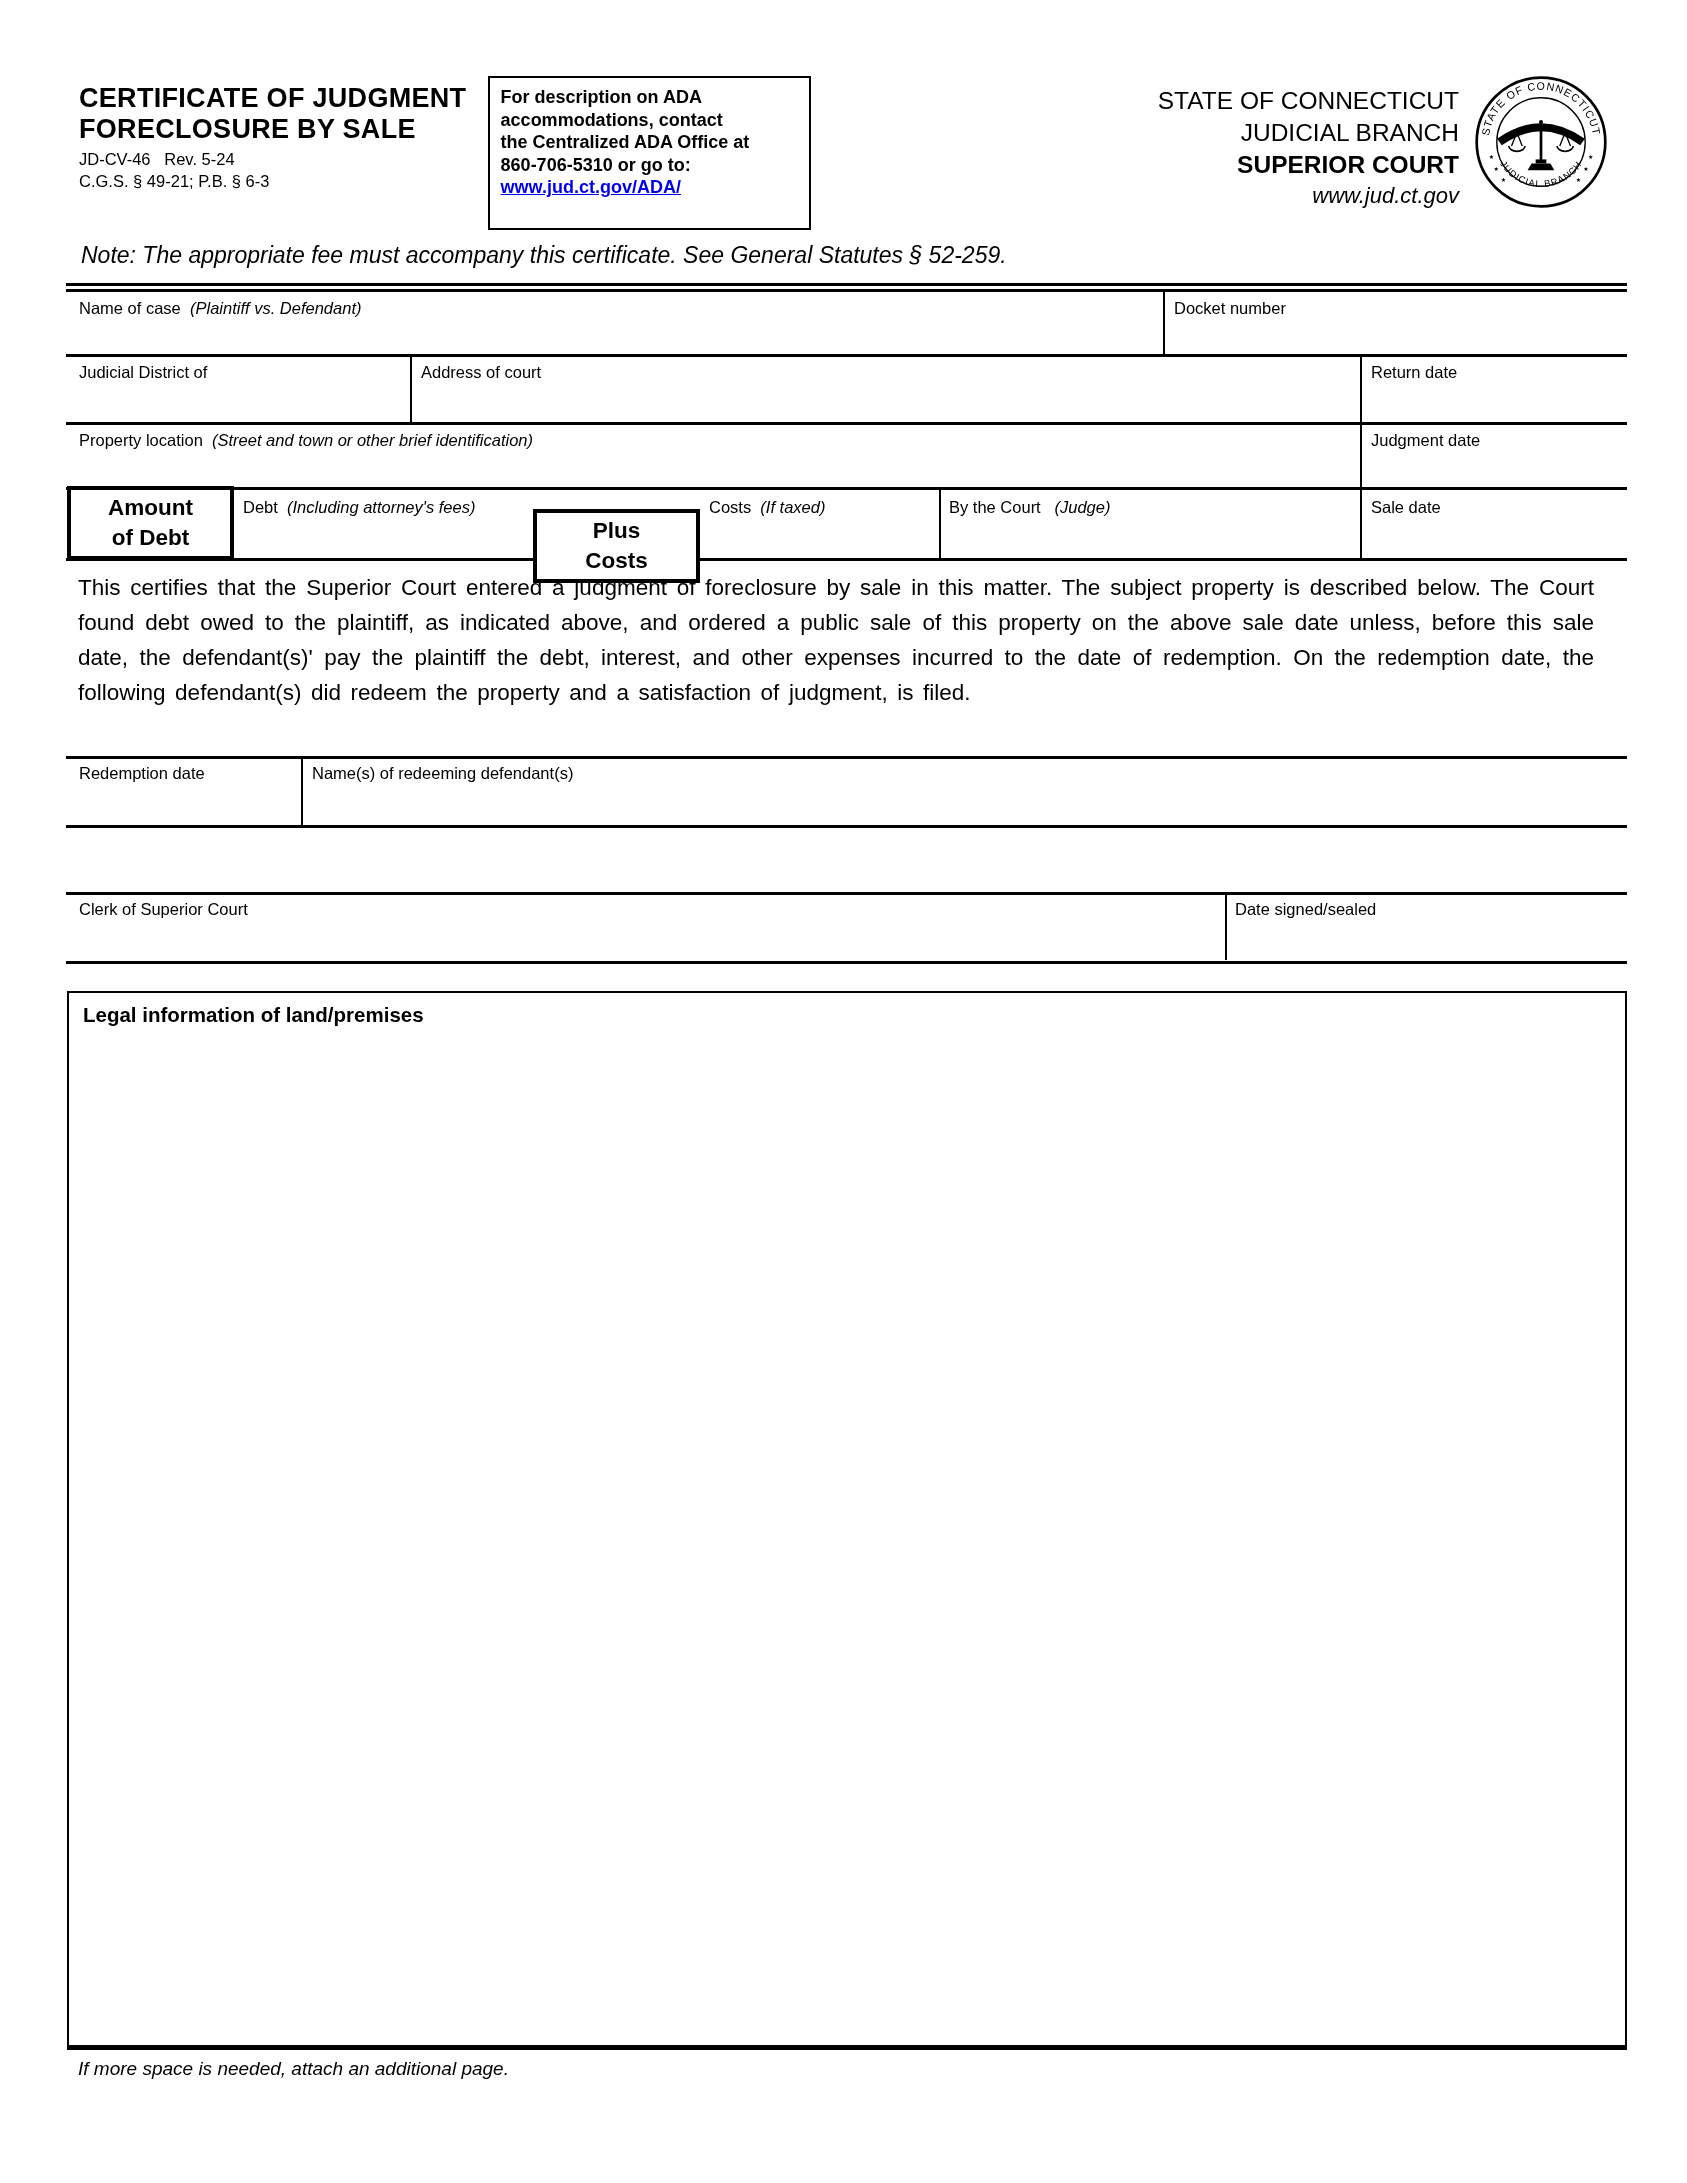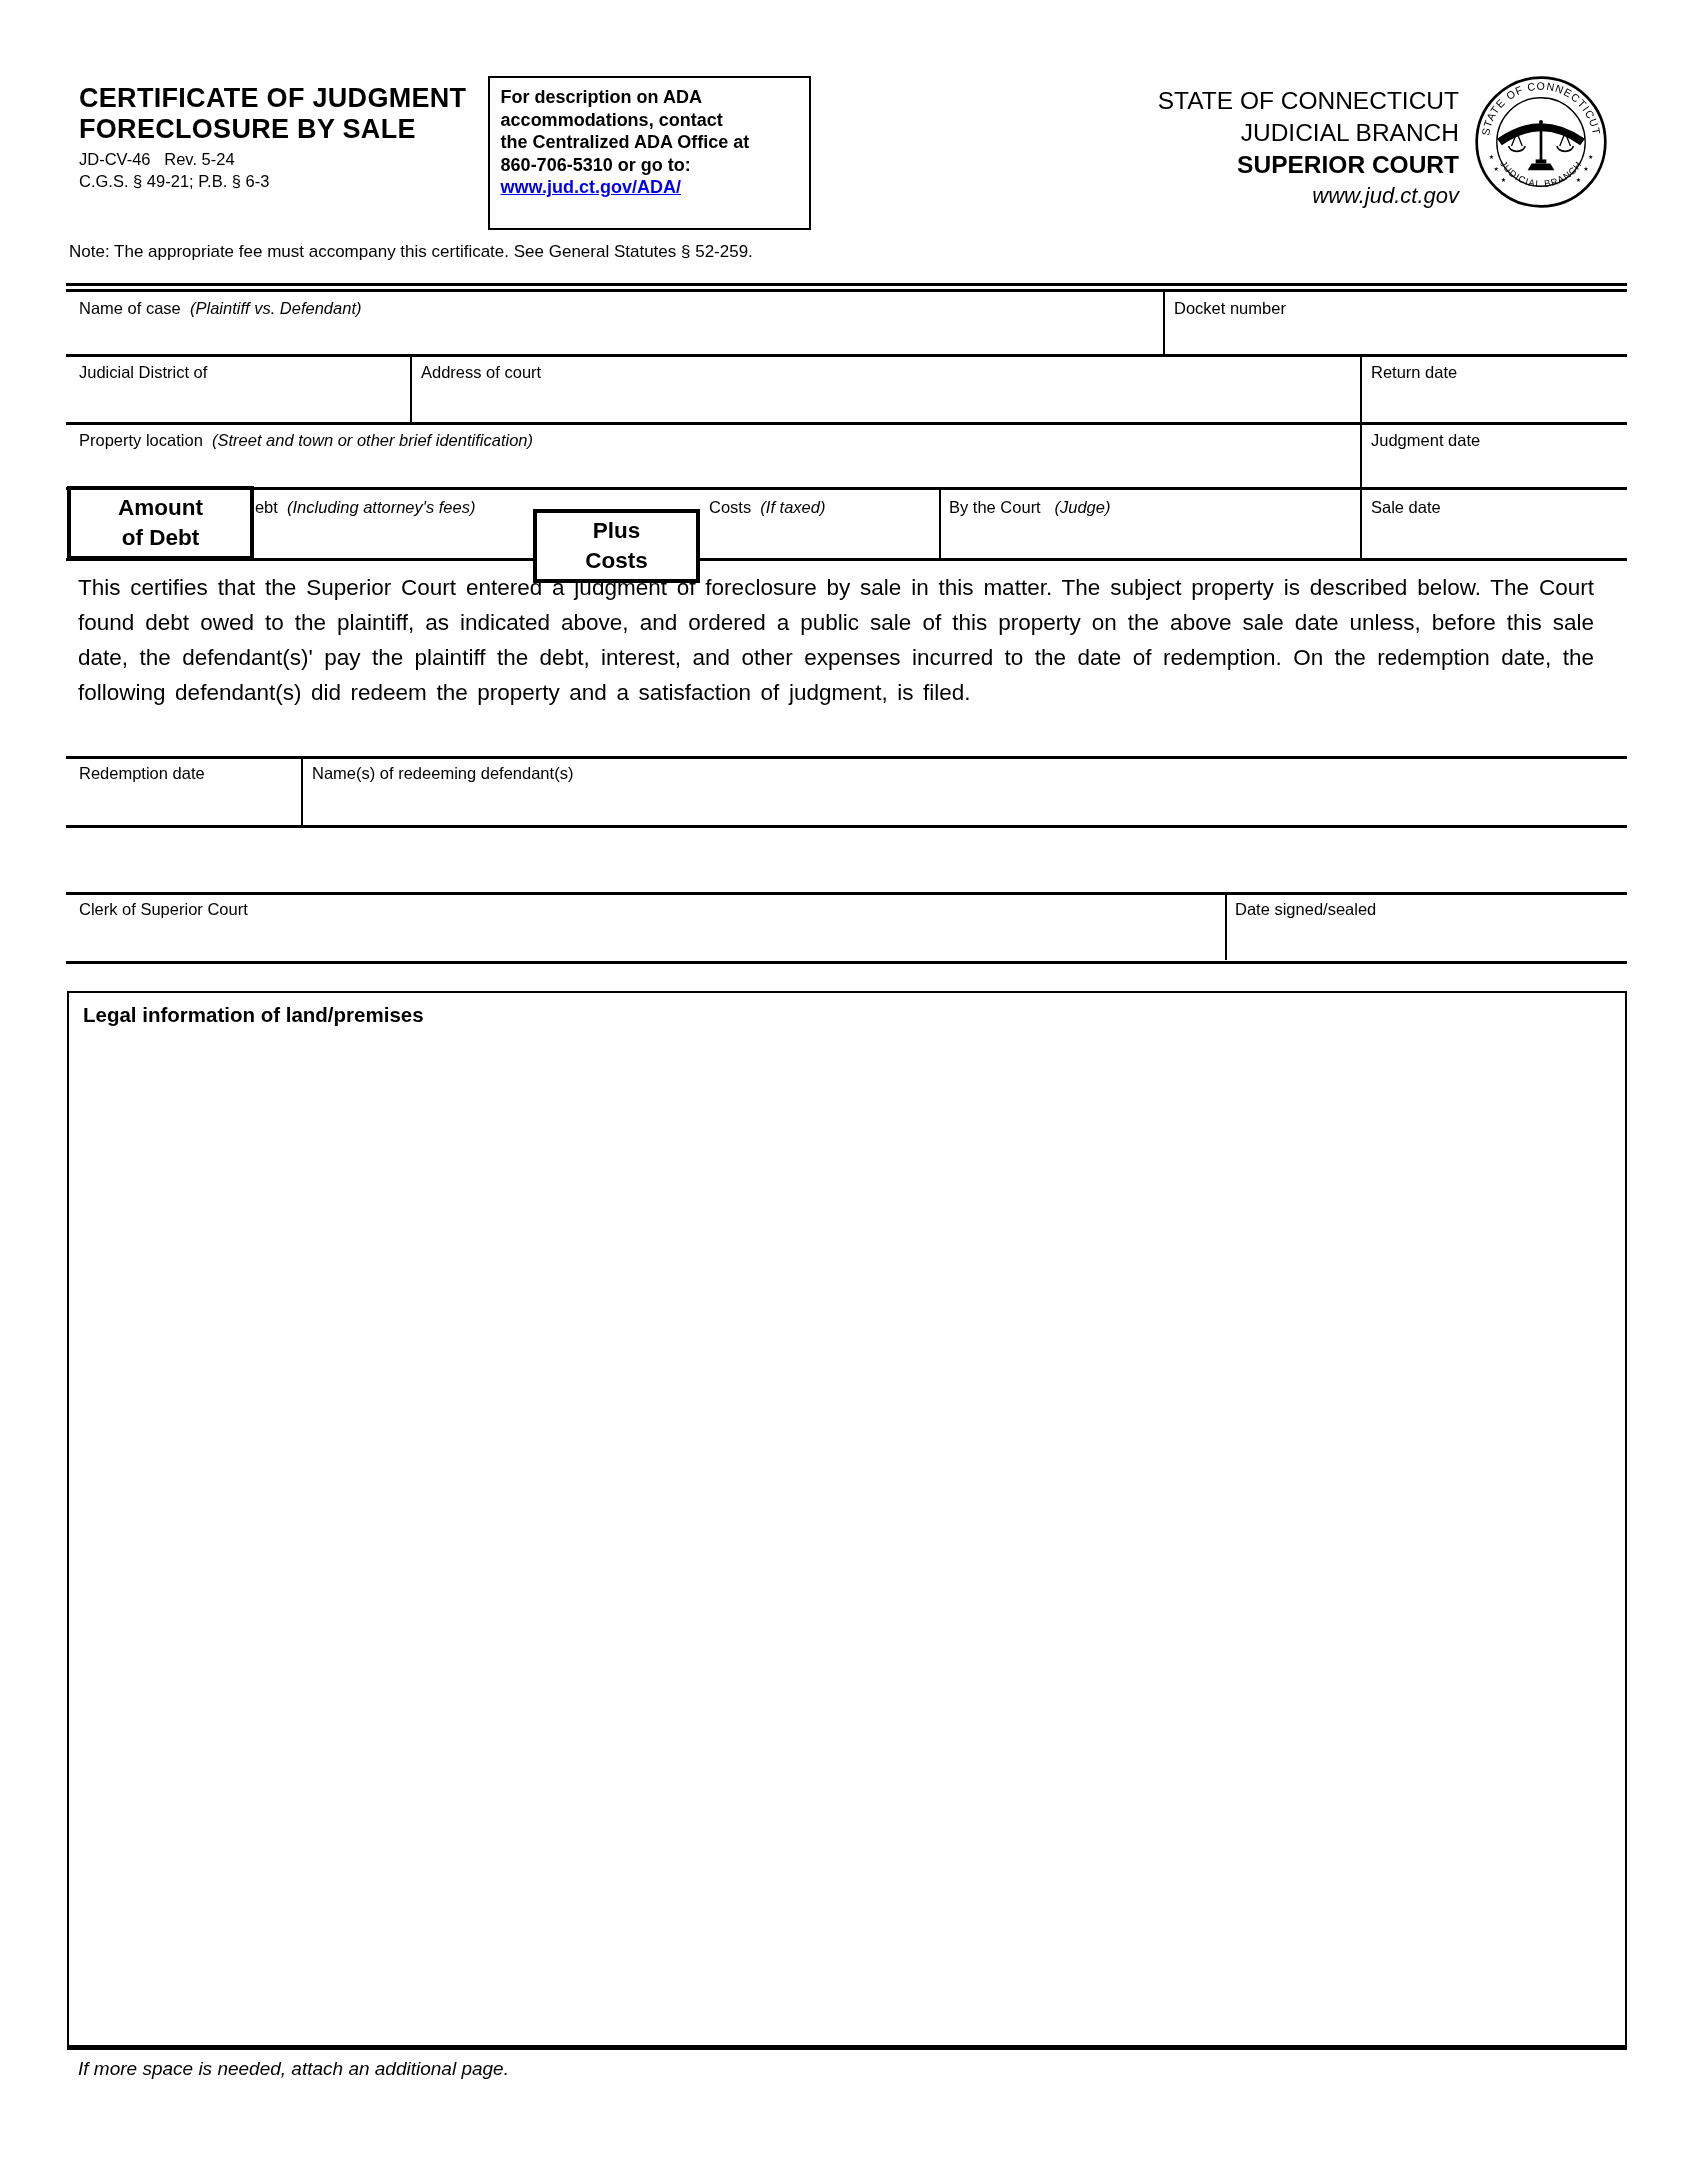--- a/index.html
+++ b/index.html
@@ -20,21 +20,21 @@
   #court-use-code{height:35px;border-bottom:2px solid #000;text-align:center;font-size:21px;line-height:35px;letter-spacing:1.3px;}
   #barcode{width:224px;height:34px;margin:18.5px auto 0 auto;background:
      repeating-linear-gradient(90deg,#000 0 2px,rgba(0,0,0,0) 2px 4.6px,#000 4.6px 6px,rgba(0,0,0,0) 6px 9.3px,#000 9.3px 12.6px,rgba(0,0,0,0) 12.6px 15px),
      repeating-linear-gradient(90deg,#000 0 1.3px,rgba(0,0,0,0) 1.3px 7.3px),
      repeating-linear-gradient(90deg,rgba(0,0,0,0) 0 19px,#000 19px 22px,rgba(0,0,0,0) 22px 27px);}
   #branch-block{left:1072px;top:85px;width:387px;text-align:right;}
   .branch-line{font-size:24.5px;line-height:32px;}
   .branch-bold{font-weight:bold;}
   #branch-site{font-size:22px;font-style:italic;line-height:30px;}
   #seal{left:1474px;top:75px;width:134px;height:134px;}
-  #note{left:69px;top:242px;font-size:17px;}
+  #note{left:81px;top:242px;font-size:23px;font-style:italic;}
   
   .hline{position:absolute;background:#000;left:66px;width:1561px;}
   .vline{position:absolute;background:#000;width:2px;}
   
   .cell-label{position:absolute;font-size:16.5px;z-index:2;white-space:nowrap;}
   .hint{font-style:italic;}
   .fill{position:absolute;z-index:1;cursor:text;}
   
   .big-box{position:absolute;border:4.6px solid #000;background:#fff;text-align:center;
     font-weight:bold;font-size:22.5px;line-height:30px;padding-top:3.3px;box-sizing:border-box;z-index:3;}
@@ -157,21 +157,21 @@
     <span class="hint">(If taxed)</span>
   </span>
   <span class="cell-label" style="left:949px;top:498px;">
     <span>By the Court</span>&nbsp;&nbsp;
     <span class="hint">(Judge)</span>
   </span>
   <span class="cell-label" style="left:1371px;top:498px;">Sale date</span>
   <div class="vline" style="left:939px;top:490px;height:68px;"></div>
   <div class="vline" style="left:1360px;top:490px;height:68px;"></div>
   <div class="hline" style="top:558px;height:3.3px;"></div>
-  <div class="big-box" style="left:67px;top:486px;width:187px;height:74px;">
+  <div class="big-box" style="left:67px;top:486px;width:167px;height:74px;">
     <div>Amount</div>
     <div>of Debt</div>
   </div>
   <div class="big-box" style="left:533px;top:509px;width:167px;height:74px;">
     <div>Plus</div>
     <div>Costs</div>
   </div>
 
   <div class="abs" id="certify">This certifies that the Superior Court entered a judgment of foreclosure by sale in this matter. The subject property is described below. The Court found debt owed to the plaintiff, as indicated above, and ordered a public sale of this property on the above sale date unless, before this sale date, the defendant(s)' pay the plaintiff the debt, interest, and other expenses incurred to the date of redemption. On the redemption date, the following defendant(s) did redeem the property and a satisfaction of judgment, is filed.</div>
 

